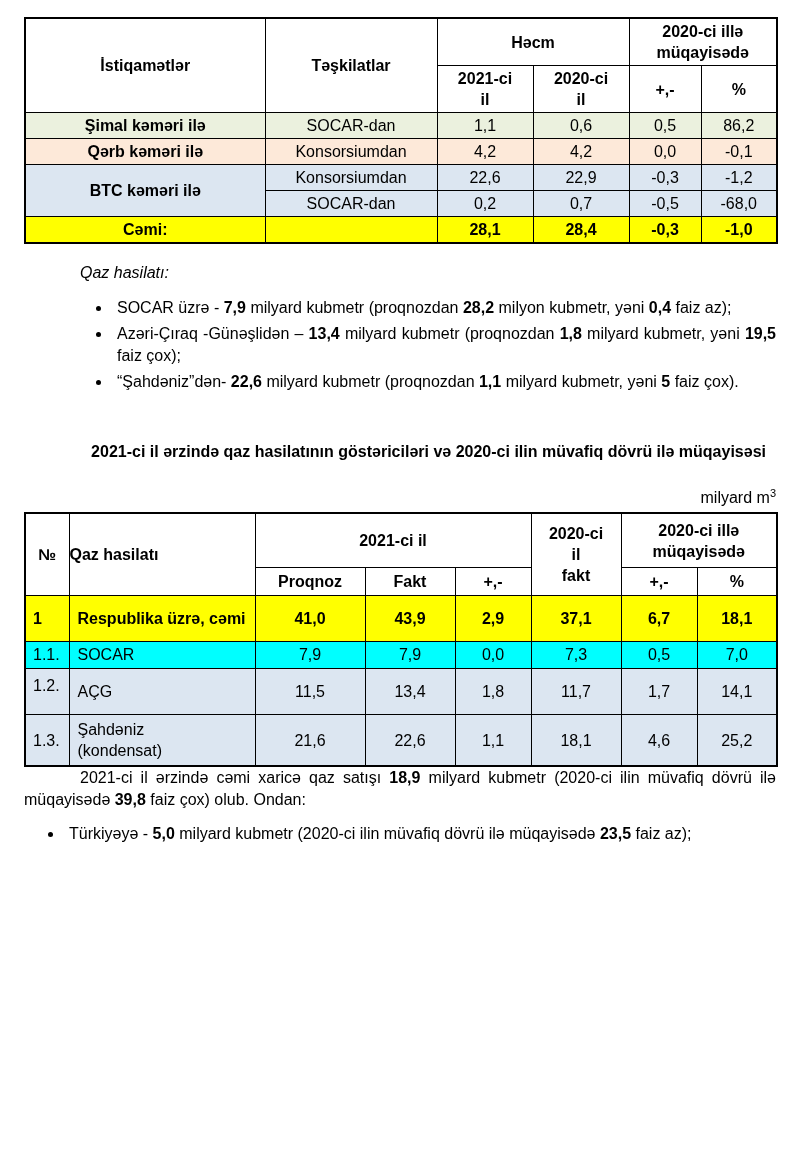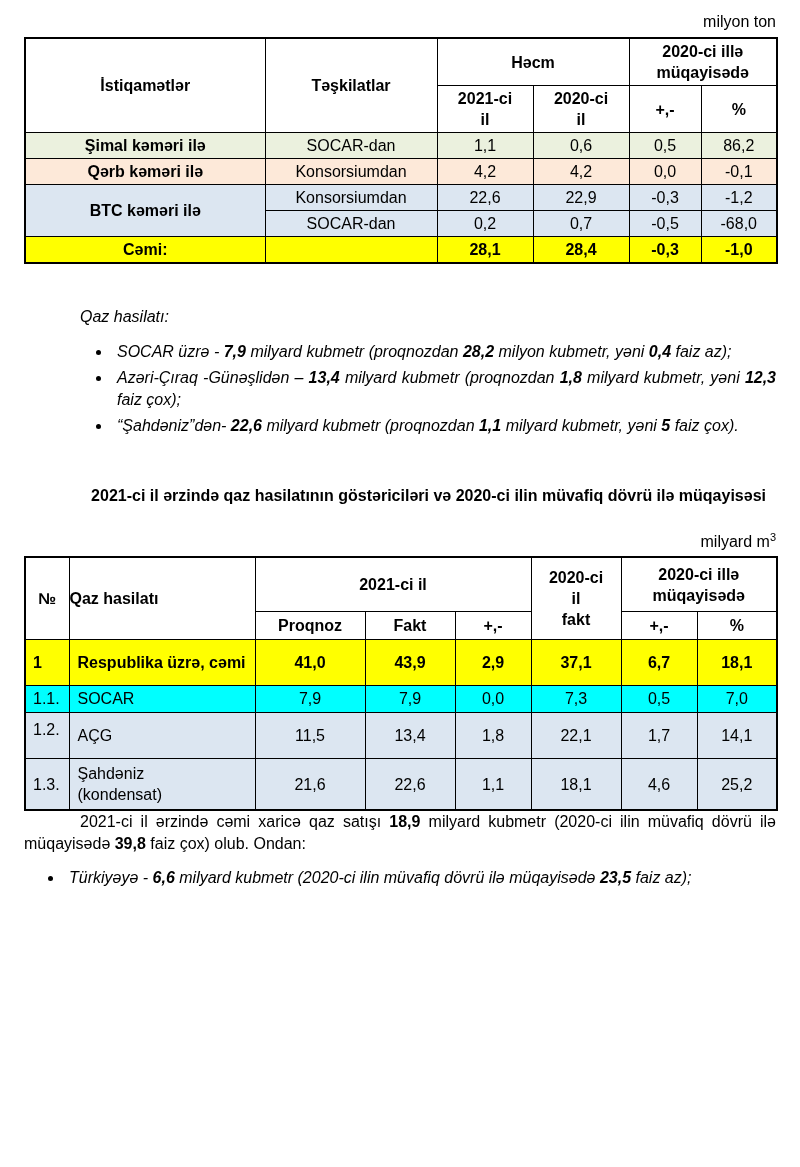--- a/index.html
+++ b/index.html
@@ -44,37 +44,36 @@
   .row-peach td  { background: var(--row-peach, #FDE9D9); }
   .row-blue td   { background: var(--row-blue, #DCE6F1); }
   .row-cyan td   { background: var(--row-cyan, #00FFFF); }
   .row-yellow td { background: var(--row-yellow, #FFFF00); }
   .bold-row td { font-weight: bold; }
 
   p { margin: 0; line-height: 22px; }
   .indent { text-indent: 56px; }
   .justify { text-align: justify; }
   .section-title { font-style: italic; }
-  #gas-production-title { margin-top: 42px; }
+  #gas-production-title { margin-top: 18px; }
   #gas-production-summary { margin-top: 24px; }
   #gas-export-title { margin-top: 30px; }
 
   h2.doc-heading { font-size: 16px; font-weight: bold; text-align: right; line-height: 22px; margin: 48px 10px 0 10px; }
 
   ul.bullets { margin: 13px 0 0 0; padding-left: 88px; }
-  ul.bullets li { padding-left: 5px; margin: 0 0 4px 0; line-height: 22px; text-align: justify; font-style: italic; }
+  ul.bullets li { padding-left: 5px; margin: 0 0 4px 0; line-height: 22px; text-align: justify; }
   ul.bullets.export { padding-left: 40px; margin-top: 12px; }
   .b { font-weight: bold; }
 </style>
 </head>
 <body>
 
 <div class="page">
 
-  <div class="unit-label">milyon ton</div>
 
   <table class="t1">
     <colgroup>
       <col style="width:240px">
         <col style="width:172px">
         <col style="width:96px">
         <col style="width:96px">
         <col style="width:72px">
         <col style="width:76px">
     </colgroup>
@@ -135,21 +134,21 @@
         <td>-0,3</td>
         <td>-1,0</td>
       </tr>
     </tbody>
   </table>
 
   <p class="indent section-title" id="gas-production-title">Qaz hasilatı:</p>
 
   <ul class="bullets">
     <li><span>SOCAR üzrə - </span><span class="b">7,9</span><span> milyard kubmetr (proqnozdan </span><span class="b">28,2</span><span> milyon kubmetr, yəni </span><span class="b">0,4</span><span> faiz az);</span></li>
-    <li><span>Azəri-Çıraq -Günəşlidən – </span><span class="b">13,4</span><span> milyard kubmetr (proqnozdan </span><span class="b">1,8</span><span> milyard kubmetr, yəni </span><span class="b">12,3</span><span> faiz çox);</span></li>
+    <li><span>Azəri-Çıraq -Günəşlidən – </span><span class="b">13,4</span><span> milyard kubmetr (proqnozdan </span><span class="b">1,8</span><span> milyard kubmetr, yəni </span><span class="b">19,5</span><span> faiz çox);</span></li>
     <li><span>“Şahdəniz”dən- </span><span class="b">22,6</span><span> milyard kubmetr (proqnozdan </span><span class="b">1,1</span><span> milyard kubmetr, yəni </span><span class="b">5</span><span> faiz çox).</span></li>
   </ul>
 
 
   <h2 class="doc-heading">2021-ci il ərzində qaz hasilatının göstəriciləri və 2020-ci ilin müvafiq dövrü ilə müqayisəsi</h2>
 
   <div class="unit-label" id="unit-table2"><span>milyard m</span><sup>3</sup></div>
 
   <table class="t2">
     <colgroup>
@@ -201,37 +200,37 @@
         <td>7,3</td>
         <td>0,5</td>
         <td>7,0</td>
       </tr>
       <tr class="row-blue r-acg">
         <td class="no va-b">1.2.</td>
         <td class="name">AÇG</td>
         <td>11,5</td>
         <td>13,4</td>
         <td>1,8</td>
-        <td>22,1</td>
+        <td>11,7</td>
         <td>1,7</td>
         <td>14,1</td>
       </tr>
       <tr class="row-blue r-shah">
         <td class="no">1.3.</td>
         <td class="name pre">Şahdəniz
 (kondensat)</td>
         <td>21,6</td>
         <td>22,6</td>
         <td>1,1</td>
         <td>18,1</td>
         <td>4,6</td>
         <td>25,2</td>
       </tr>
     </tbody>
   </table>
 
   <p class="indent justify"><span>2021-ci il ərzində cəmi xaricə qaz satışı </span><span class="b">18,9</span><span> milyard kubmetr (2020-ci ilin müvafiq dövrü ilə müqayisədə </span><span class="b">39,8</span><span> faiz çox) olub. Ondan:</span></p>
 
   <ul class="bullets export">
-    <li><span>Türkiyəyə - </span><span class="b">6,6</span><span> milyard kubmetr (2020-ci ilin müvafiq dövrü ilə müqayisədə </span><span class="b">23,5</span><span> faiz az);</span></li>
+    <li><span>Türkiyəyə - </span><span class="b">5,0</span><span> milyard kubmetr (2020-ci ilin müvafiq dövrü ilə müqayisədə </span><span class="b">23,5</span><span> faiz az);</span></li>
   </ul>
 
 </div>
 
 </body></html>

